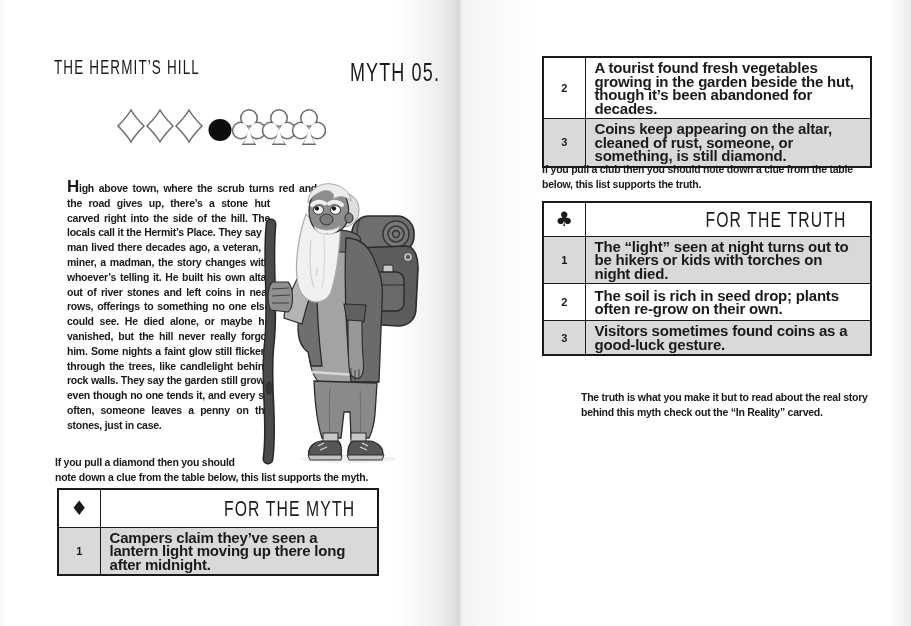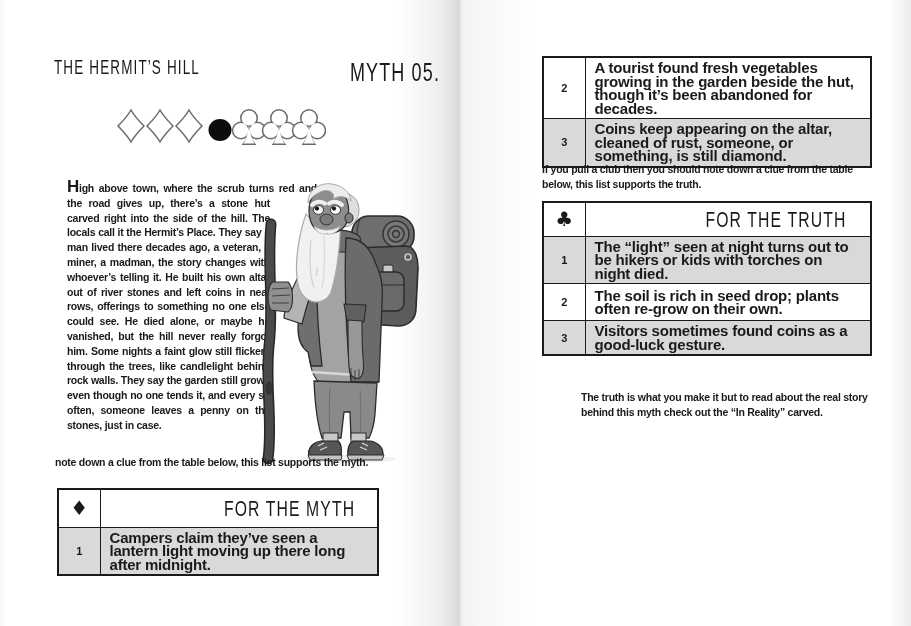--- a/index.html
+++ b/index.html
@@ -202,20 +202,21 @@
       <rect x="95" y="257" width="15" height="10" fill="#c8c8c8" stroke="#2b2b2b" stroke-width="1"></rect>
       <path d="M53,280 C51,273 57,266 65,265 L82,265 C85,267 86,273 85,280 Z" fill="#565656" stroke="#222222" stroke-width="1.2"></path>
       <path d="M92,280 C91,273 93,267 97,265 L114,265 C122,266 128,272 127,280 Z" fill="#565656" stroke="#222222" stroke-width="1.2"></path>
       <path d="M52,279 L86,279 L85,284 L54,284 Z" fill="#c2c2c2" stroke="#222222" stroke-width="0.9"></path>
       <path d="M91,279 L128,279 L126,284 L93,284 Z" fill="#c2c2c2" stroke="#222222" stroke-width="0.9"></path>
       <path d="M62,270 l6,-3 M64,274 l7,-3 M106,267 l6,3 M104,271 l7,3" stroke="#d8d8d8" stroke-width="1.3" fill="none"></path>
     </g>
   </svg>
 
   <div class="note note-myth">
+    <div>If you pull a diamond then you should</div>
     <div>note down a clue from the table below, this list supports the myth.</div>
   </div>
 
   <table class="clue t-myth">
     <colgroup>
         <col style="width:42px">
         <col>
       </colgroup>
     <tbody>
         <tr style="height:38px">

